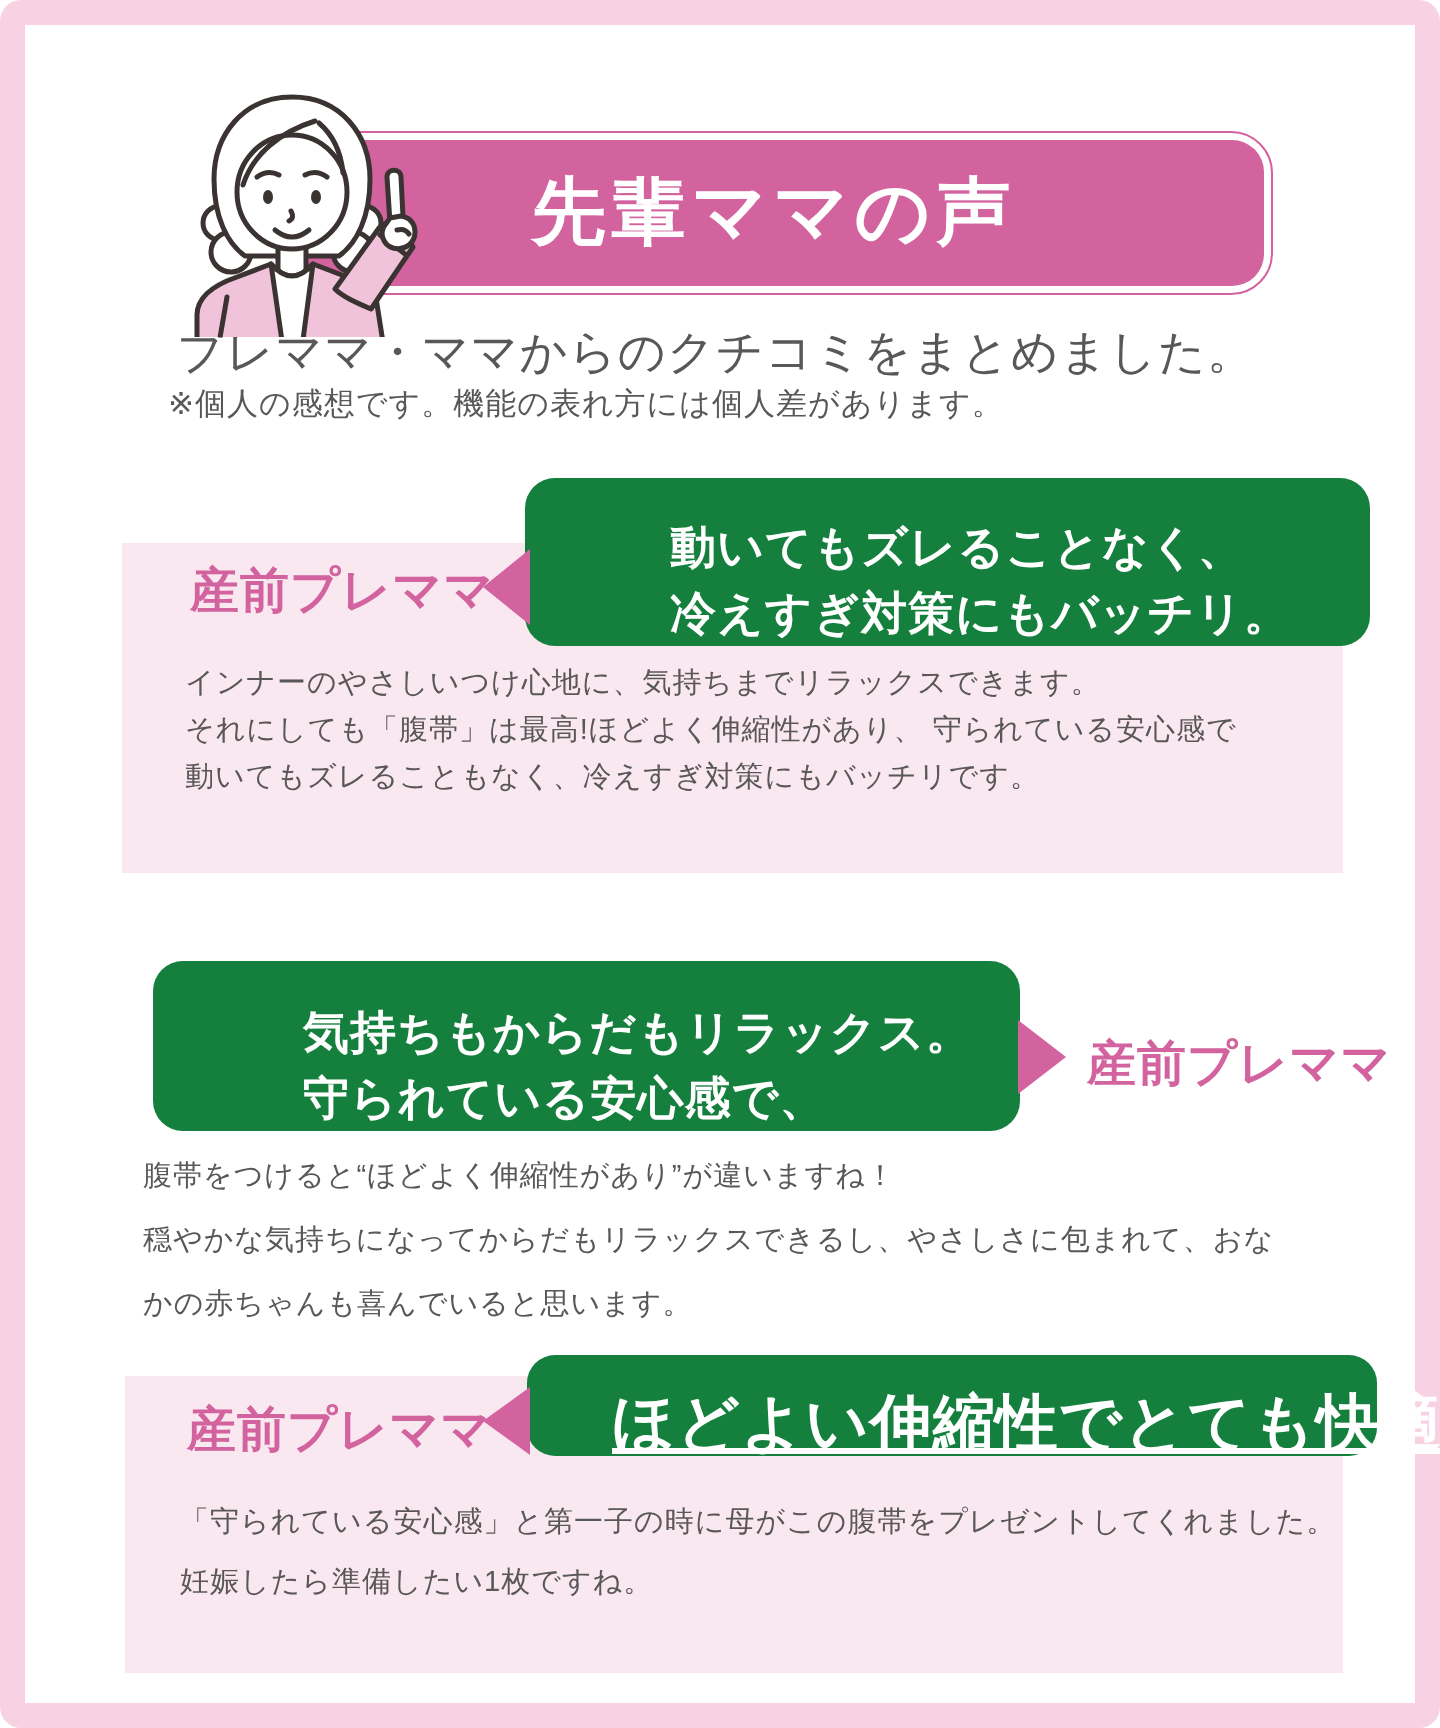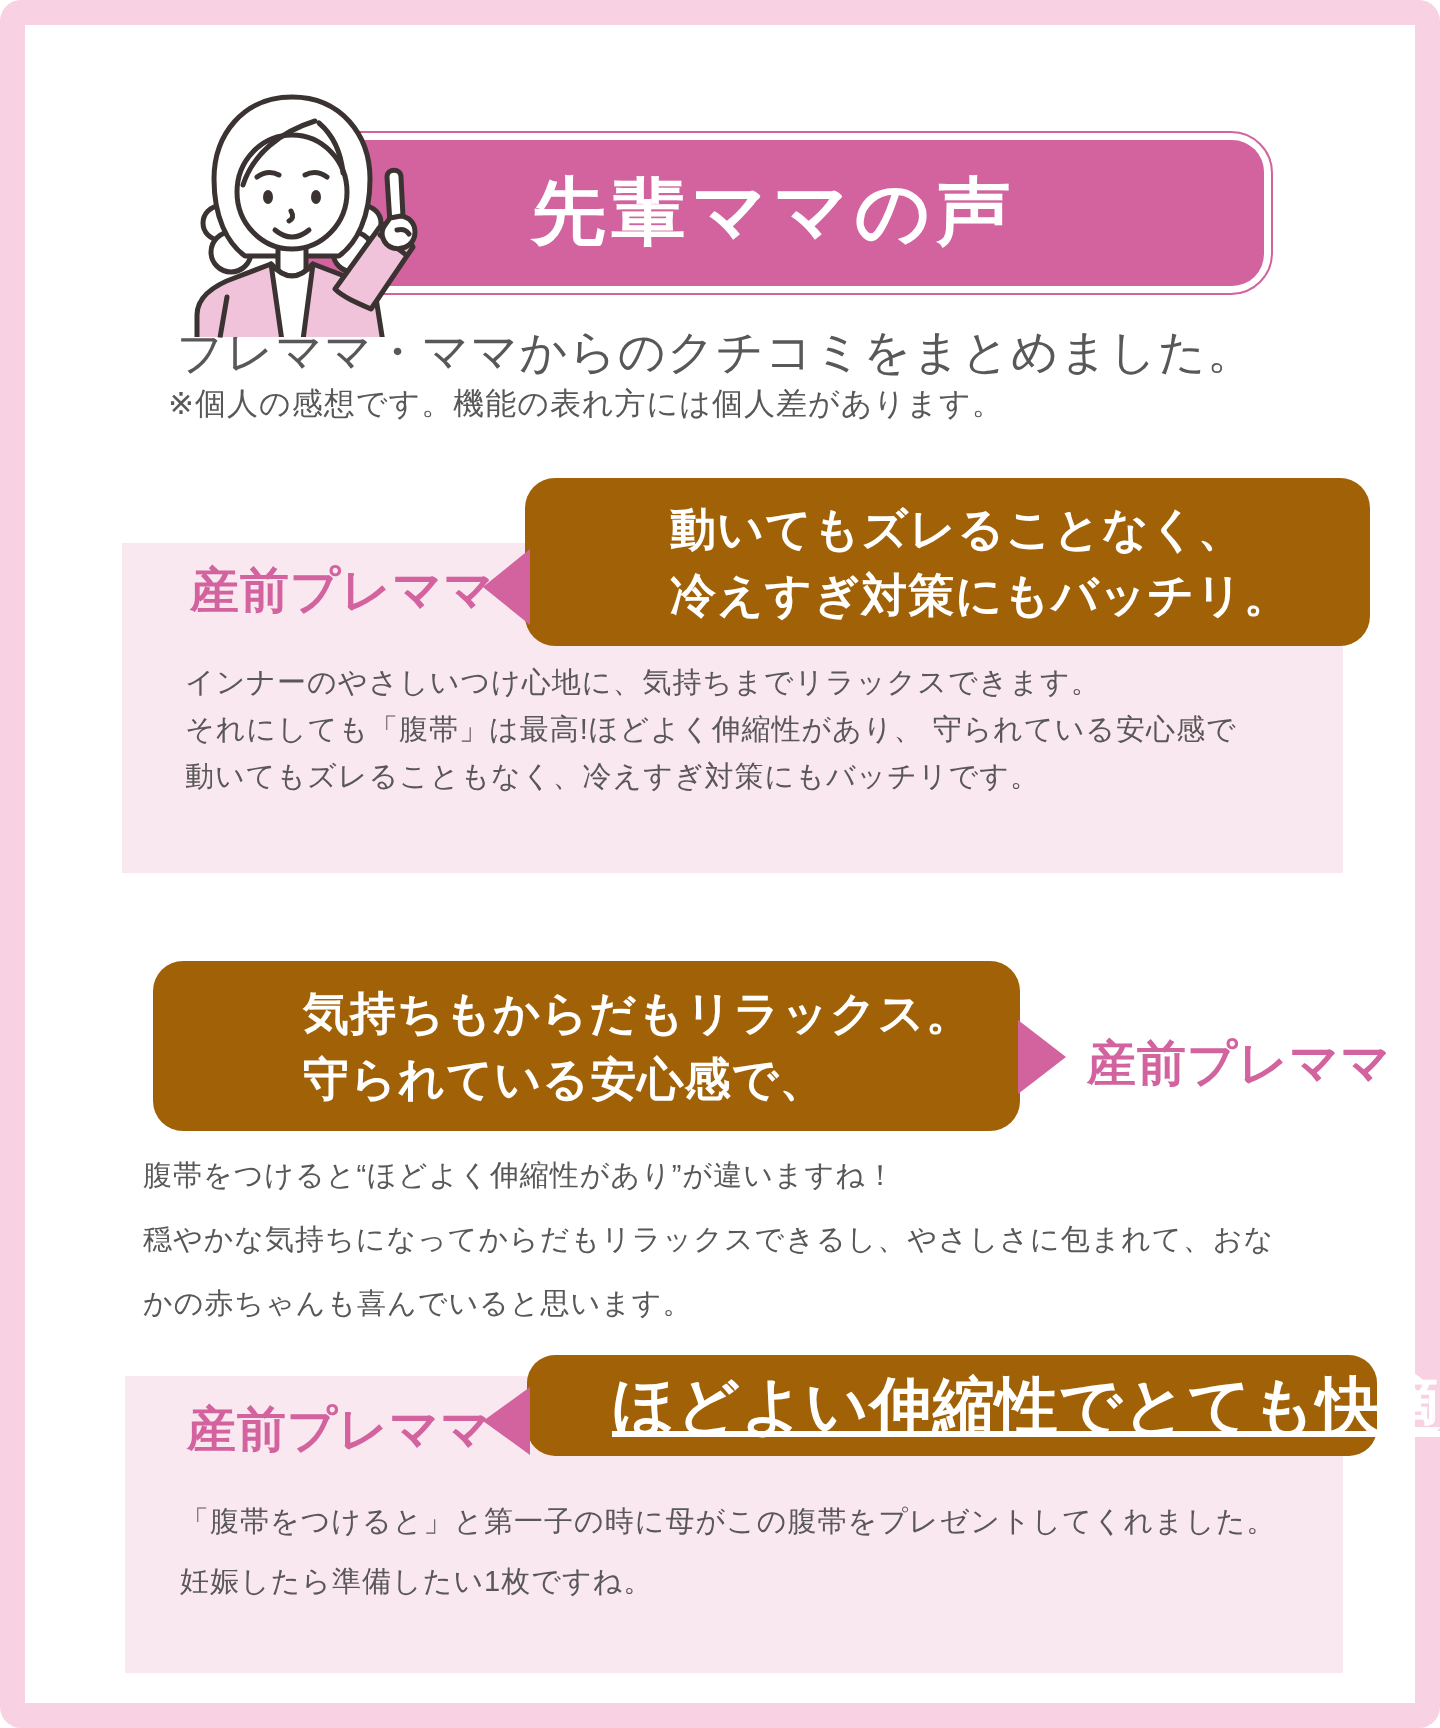--- a/index.html
+++ b/index.html
@@ -44,23 +44,23 @@
     font-size:31px;color:#595757;letter-spacing:1px;
   }
 
   
   .bgblock{position:absolute;background:#fae8f0;}
   .who{
     position:absolute;color:#d2639e;font-size:49px;font-weight:bold;
     letter-spacing:1px;white-space:nowrap;
   }
   .bubble{
-    position:absolute;background:#a16207;border-radius:30px;
+    position:absolute;background:#15803d;border-radius:30px;
     color:#ffffff;font-weight:bold;font-size:46px;letter-spacing:1px;
-    display:flex;flex-direction:column;justify-content:center;
+    display:flex;flex-direction:column;justify-content:flex-end;
     box-sizing:border-box;line-height:66px;white-space:nowrap;
   }
   .tail{position:absolute;width:0;height:0;}
   .tail.left{
     border-top:38px solid transparent;
     border-bottom:38px solid transparent;
     border-right:47px solid #d2639e;
   }
   .tail.right{
     border-top:37px solid transparent;
@@ -158,18 +158,18 @@
       <div>かの赤ちゃんも喜んでいると思います。</div>
     </div>
 
     <div class="bgblock" style="left:100px;top:1351px;width:1218px;height:297px;"></div>
     <div class="who" style="left:162px;top:1372px;">産前プレママ</div>
     <div class="bubble" style="left:502px;top:1330px;width:850px;height:101px;padding-left:85px;border-radius:28px;font-size:62px;text-decoration:underline;">
       <div>ほどよい伸縮性でとても快適。</div>
     </div>
     <div class="tail left" style="left:458px;top:1362px;border-top-width:34px;border-bottom-width:34px;"></div>
     <div class="bodytext mid" style="left:155px;top:1466px;">
-      <div>「腹帯をつけると」と第一子の時に母がこの腹帯をプレゼントしてくれました。</div>
+      <div>「守られている安心感」と第一子の時に母がこの腹帯をプレゼントしてくれました。</div>
       <div>妊娠したら準備したい1枚ですね。</div>
     </div>
 
   </div>
 </div>
 
 </body></html>

